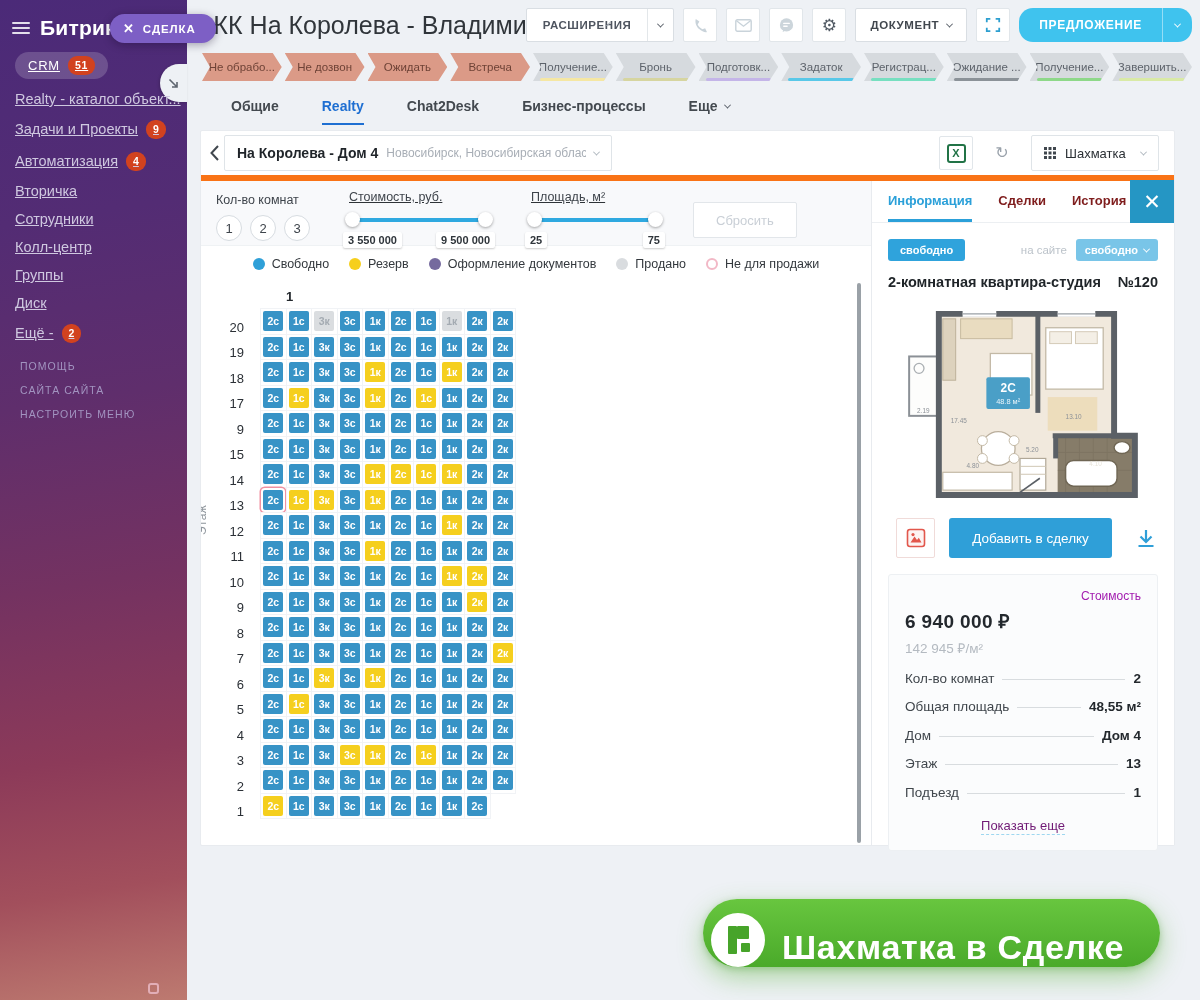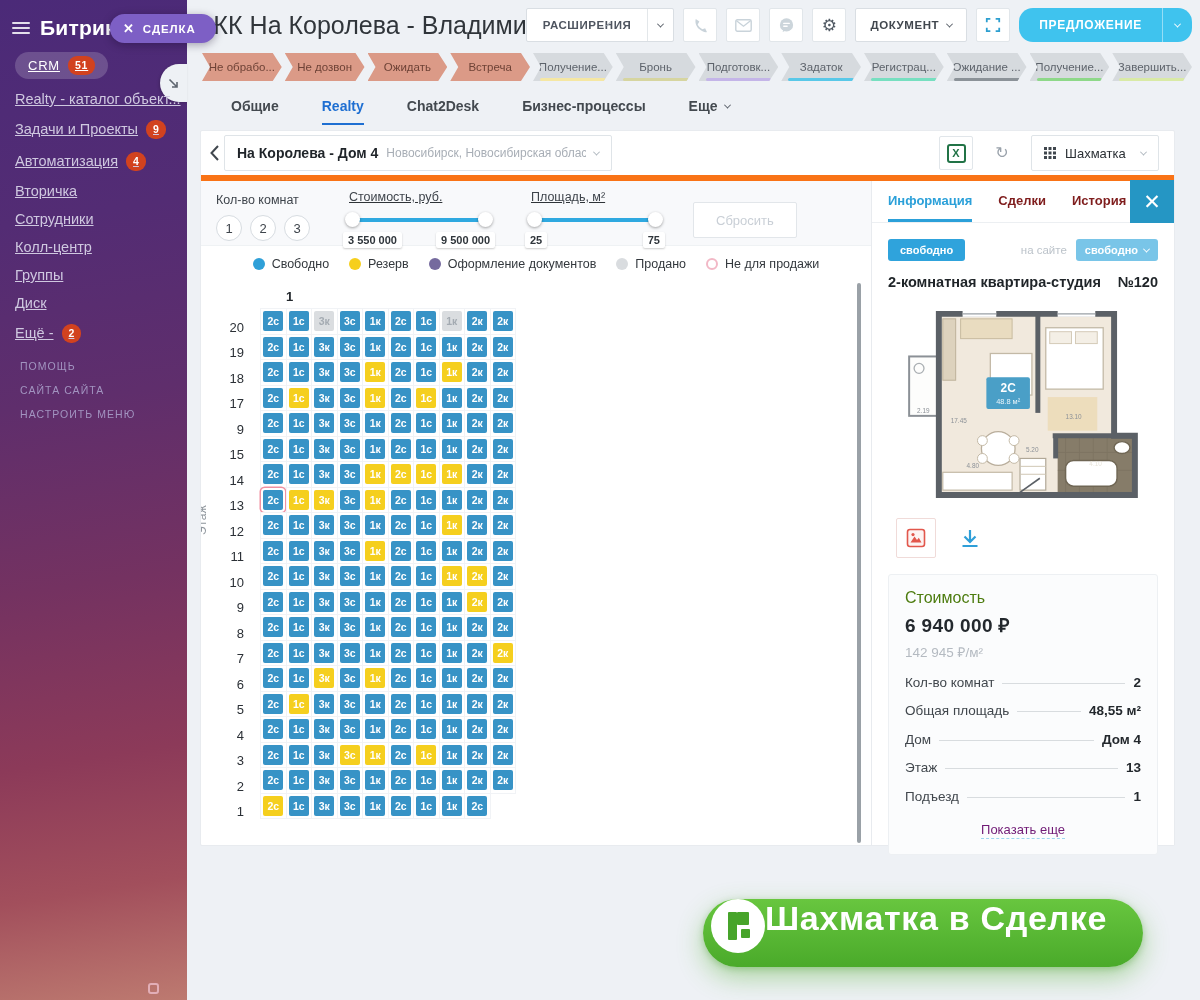--- a/index.html
+++ b/index.html
@@ -171,34 +171,34 @@
     font-size:14.5px; font-weight:bold; color:#1f2428; }
   .plan-svg { display:block; margin:12px auto 0; }
   .pbt-row { margin:16px 16px 0 24px; display:flex; align-items:center; gap:14px; }
   .pdf-box { width:40px; height:40px; border:1px solid #f0dbd9; border-radius:2px; background:#fff;
     display:flex; align-items:center; justify-content:center; cursor:pointer; }
   .add-btn { height:40px; flex:0 0 163px; background:#2f9fd8; border-radius:3px; color:#fff;
     font-size:13.5px; display:flex; align-items:center; justify-content:center; cursor:pointer; }
   .dl-btn { cursor:pointer; display:flex; margin-left:8px; }
   .price-card { margin:16px 16px 0; background:#fbfcfd; border:1px solid #edf0f3; border-radius:3px;
     padding:14px 16px 16px; }
-  .price-label { font-size:16px; color:#4d7c0f; }
+  .price-label { font-size:12px; color:#a21caf;text-align:right; }
   .price-value { font-size:19px; font-weight:bold; color:#23282d; margin-top:5px; letter-spacing:.02em; }
   .price-per { font-size:13.5px; color:#b4bac1; margin-top:5px; }
   .prop-row { display:flex; align-items:baseline; margin-top:13.5px; font-size:13.5px; }
   .p-lbl { color:#41474d; white-space:nowrap; }
   .leader { flex:1; border-bottom:1px solid #d8dcdf; margin:0 8px; transform:translateY(-3px); }
   .p-val { font-weight:bold; color:#23282d; white-space:nowrap; }
   .show-more { margin-top:16px; text-align:center; }
   .show-more span { font-size:13px; color:#701a75; border-bottom:1px dashed #9ed7f0;
     padding-bottom:1px; cursor:pointer; }
 
   
   .pill-watermark { position:absolute; left:703px; top:899px; height:68px; border-radius:36px;
-    padding:0 36px 0 8px; display:flex; align-items:flex-start; 
+    padding:0 36px 0 8px; display:flex; align-items:flex-end; gap:17px;
     background:linear-gradient(180deg,#68c63f 0%,#4aaa2a 100%);
     box-shadow:0 10px 26px rgba(86,178,56,.45), 0 2px 6px rgba(60,140,40,.3); }
   .pill-text { font-size:34px; font-weight:bold; color:#fff; letter-spacing:.02em; white-space:nowrap; }
 </style>
 </head>
 <body>
 
 <aside class="sidebar">
   <div class="sb-head">
     <span class="hamburger">
@@ -1245,20 +1245,21 @@
     </svg>
 
     <div class="pbt-row">
       <div class="pdf-box">
         <svg width="20" height="20" viewBox="0 0 20 20">
           <rect x="1.5" y="1.5" width="17" height="17" rx="2.5" fill="#fdf3f2" stroke="#e2574c" stroke-width="1.6"></rect>
           <path d="M4.5 14.5 L8.5 8.5 L11 12 L12.8 9.8 L15.5 14.5 Z" fill="#e2574c"></path>
           <circle cx="7" cy="6.6" r="1.6" fill="#e2574c"></circle>
         </svg>
       </div>
+      <div class="add-btn">Добавить в сделку</div>
       <span class="dl-btn">
         <svg width="24" height="24" viewBox="0 0 24 24" fill="none" stroke="#2f9fd8" stroke-width="2.2">
           <path d="M12 4 V15 M6.5 10.5 L12 16 L17.5 10.5 M4.5 20 H19.5"></path>
         </svg>
       </span>
     </div>
 
     <div class="price-card">
       <div class="price-label">Стоимость</div>
       <div class="price-value">6 940 000 ₽</div>

